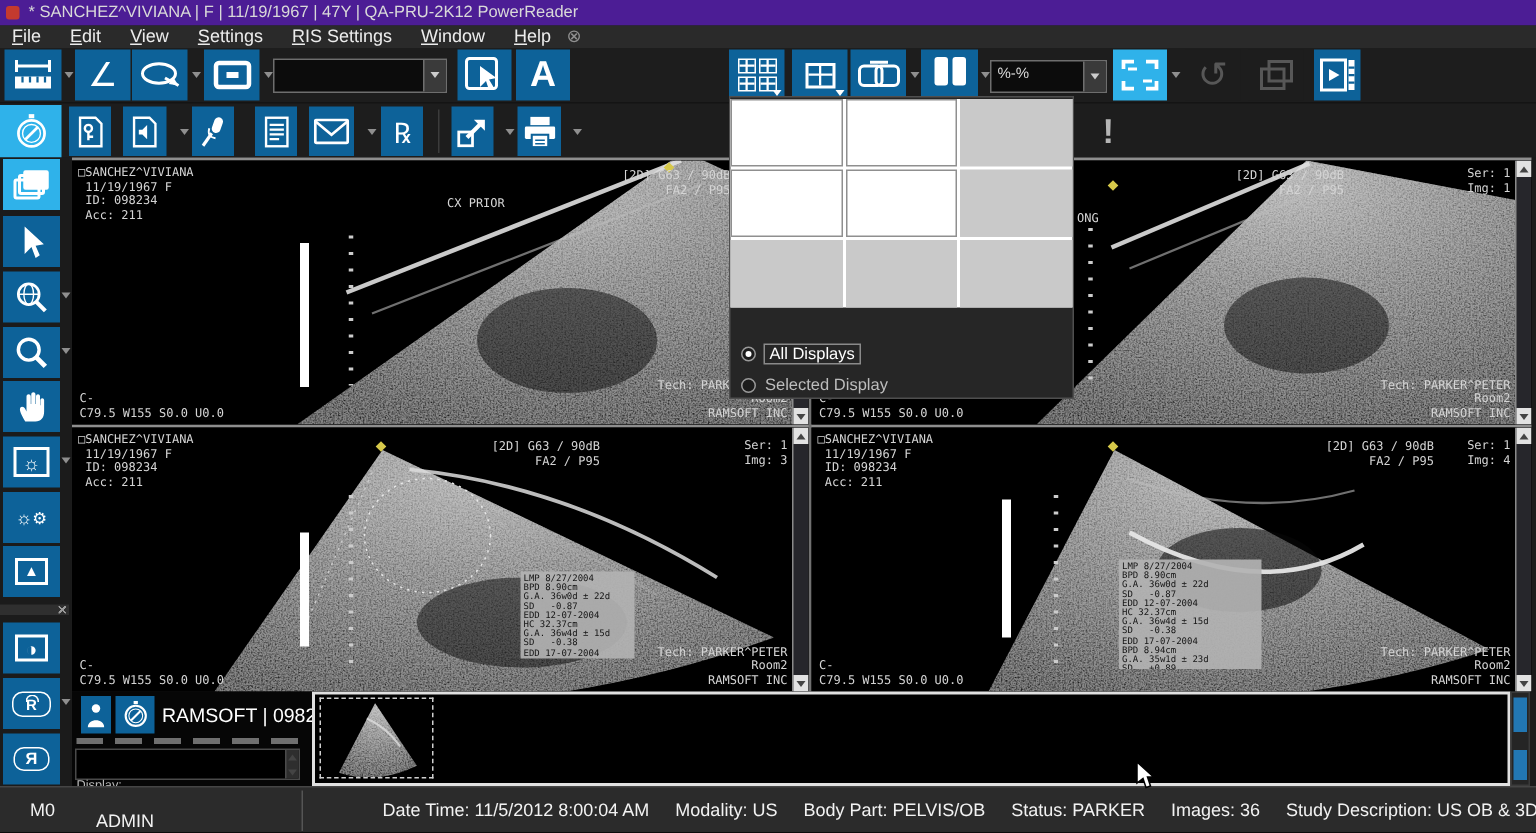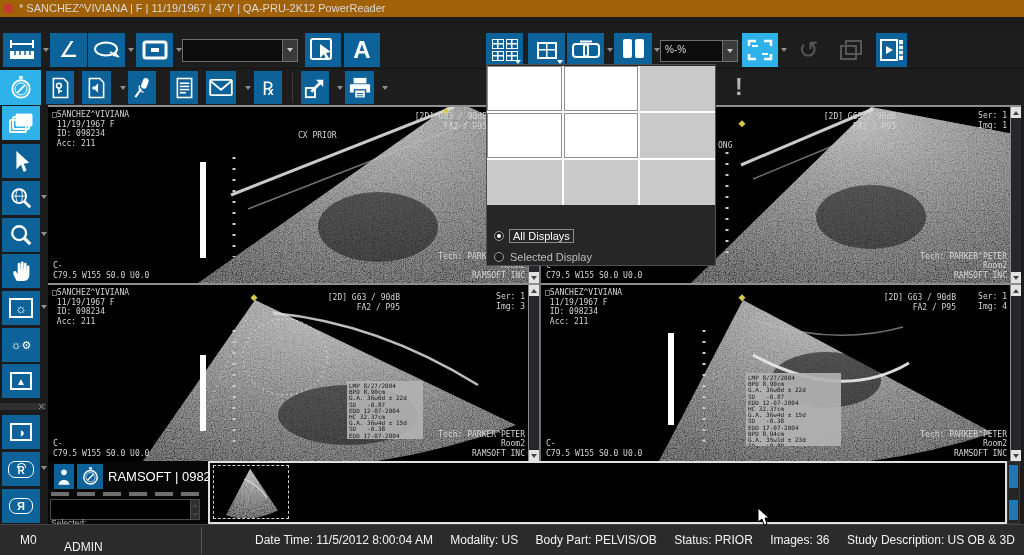--- a/index.html
+++ b/index.html
@@ -1,20 +1,20 @@
 <!DOCTYPE html>
 <html><head>
 <meta charset="utf-8">
 <style>
 *{margin:0;padding:0;box-sizing:border-box}
 html,body{background:#000}
 .app{position:relative;width:1024px;height:555px;background:#1b1b1b;font-family:"Liberation Sans",sans-serif;overflow:hidden}
 .abs{position:absolute}
 
-.tbar{position:absolute;left:0;top:0;right:0;height:17px;background:#a16207;color:#d9d9d9;font-size:11px;line-height:17px}
+.tbar{position:absolute;left:0;top:0;right:0;height:17px;background:#4c1d95;color:#d9d9d9;font-size:11px;line-height:17px}
 .appico{position:absolute;left:4px;top:4px;width:9px;height:9px;background:#c43a2e;border-radius:2px}
 .ttxt{position:absolute;left:19px;top:0;white-space:nowrap}
 .mbar{position:absolute;left:0;top:17px;right:0;height:15px;background:#2a2a2a;color:#ececec;font-size:12px}
 .mitem{display:inline-block;margin-left:16px;line-height:15px;cursor:default}
 .mitem::first-letter{text-decoration:underline}
 .mbadge{display:inline-block;margin-left:7px;color:#8f8f8f;line-height:15px}
 
 .trow1{position:absolute;left:0;top:32px;right:0;height:36px;background:#1d1d1d}
 .trow2{position:absolute;left:0;top:68px;right:0;height:37px;background:#1d1d1d;border-top:1px solid #141414}
 .btn{position:absolute;background:#0d6299;color:#fff;display:flex;align-items:center;justify-content:center;overflow:hidden}
@@ -101,20 +101,30 @@
         <feComposite operator="in" in2="SourceGraphic"></feComposite>
       </filter>
     </defs>
   </svg>
 
   <div class="tbar">
     <span class="appico"></span>
     <span class="ttxt">* SANCHEZ^VIVIANA | F | 11/19/1967 | 47Y | QA-PRU-2K12 PowerReader</span>
   </div>
 
+  <div class="mbar">
+    <span class="mitem" style="margin-left:8px">File</span>
+    <span class="mitem">Edit</span>
+    <span class="mitem">View</span>
+    <span class="mitem">Settings</span>
+    <span class="mitem">RIS Settings</span>
+    <span class="mitem">Window</span>
+    <span class="mitem">Help</span>
+    <span class="mbadge">⊗</span>
+  </div>
 
   <div class="trow1">
     <div class="btn" style="left:3px;top:1px;width:38px;height:34px">
       <svg width="28" height="22" viewBox="0 0 28 22">
           <line x1="3" y1="5" x2="25" y2="5" stroke="#fff" stroke-width="2"></line>
           <line x1="3" y1="1" x2="3" y2="9" stroke="#fff" stroke-width="2"></line>
           <line x1="25" y1="1" x2="25" y2="9" stroke="#fff" stroke-width="2"></line>
           <rect x="2" y="12" width="24" height="8" fill="#fff"></rect>
           <line x1="7" y1="12" x2="7" y2="16" stroke="#0d6299" stroke-width="1.5"></line>
           <line x1="12" y1="12" x2="12" y2="16" stroke="#0d6299" stroke-width="1.5"></line>
@@ -564,21 +574,21 @@
         </svg>
     </div>
     <div class="brand">RAMSOFT | 0982</div>
     <div class="clipr"></div>
     <div class="cbox">
       <span class="sb">
           <i class="tri-up" style="left:1px;top:3px"></i>
           <i class="tri-dn" style="left:1px;top:13px"></i>
         </span>
     </div>
-    <div class="clab">Selected:</div>
+    <div class="clab">Display:</div>
   </div>
 
   <div class="strip">
     <div class="thumb">
       <svg width="74" height="52" viewBox="0 0 74 56">
         <path d="M36,3 L10,53 Q37,62 66,48 Z" fill="url(#fanG)"></path>
         <path d="M36,3 L10,53 Q37,62 66,48 Z" fill="#8a8a8a" filter="url(#spk)" opacity="0.55"></path>
         <path d="M30,14 Q44,20 54,34" stroke="#ddd" stroke-width="1.5" fill="none" opacity="0.8"></path>
       </svg>
     </div>
@@ -589,21 +599,21 @@
   </div>
 
   <div class="sbar">
     <span class="abs" style="left:20px;top:8px">M0</span>
     <span class="abs" style="left:64px;top:15px">ADMIN</span>
     <i class="vsep" style="left:201px;top:2px;height:27px;background:#555"></i>
     <div class="sfields">
       <span>Date Time: 11/5/2012 8:00:04 AM</span>
       <span>Modality: US</span>
       <span>Body Part: PELVIS/OB</span>
-      <span>Status: PRIOR</span>
+      <span>Status: PARKER</span>
       <span>Images: 36</span>
       <span>Study Description: US OB &amp; 3D</span>
       
     </div>
   </div>
 
   <svg class="cursor" width="14" height="20" viewBox="0 0 14 20">
     <polygon points="1,1 1,15 5,12 7,18 10,17 8,11 12,11" fill="#fff" stroke="#000" stroke-width="1"></polygon>
   </svg>
 

